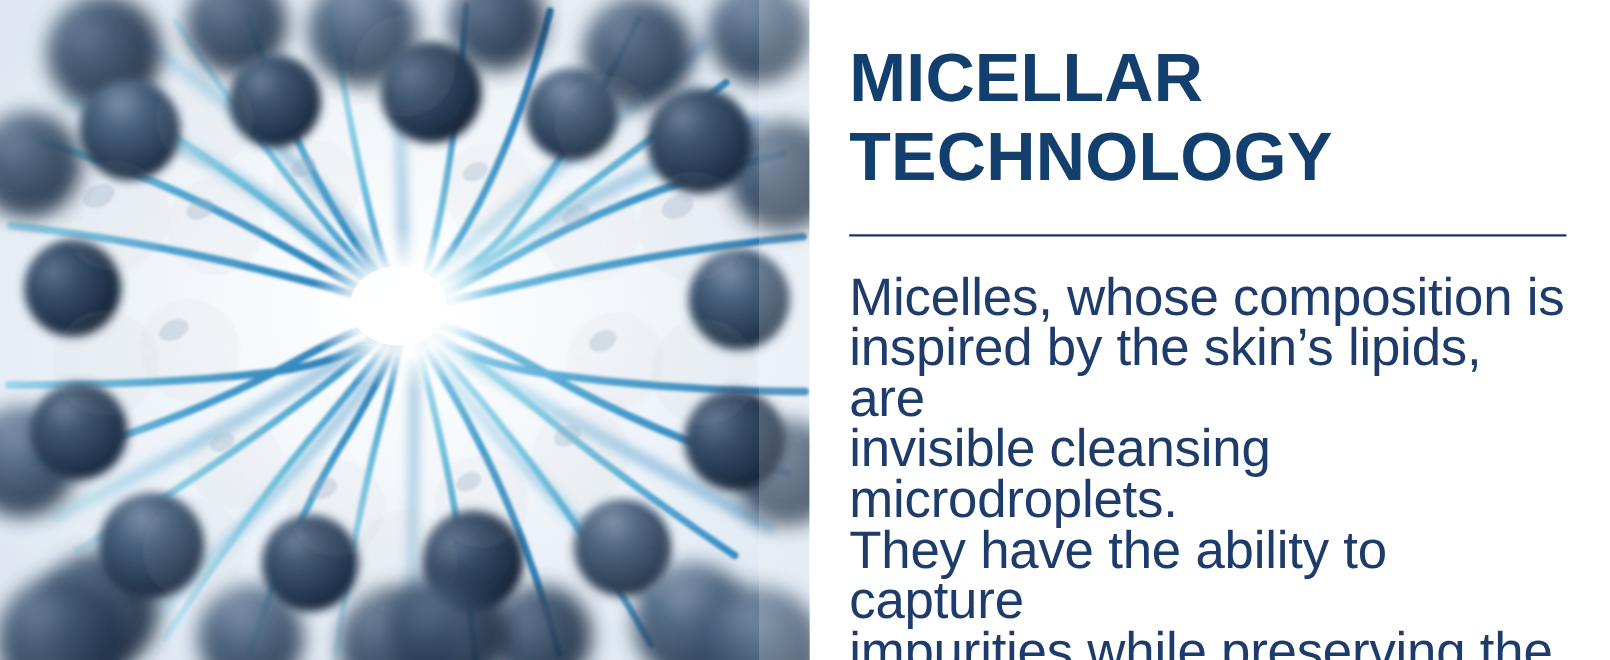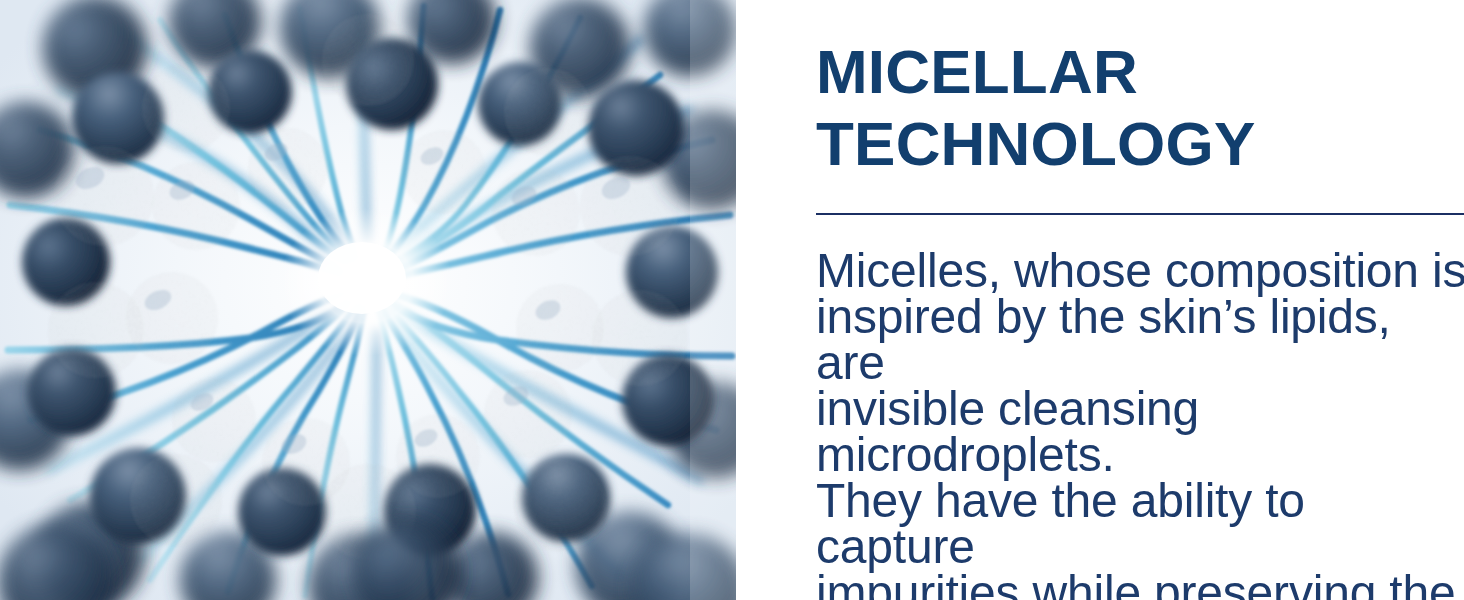--- a/index.html
+++ b/index.html
@@ -11,21 +11,20 @@
     font-family: "Liberation Sans", sans-serif;
     overflow: hidden;
   }
 
   .banner {
     position: relative;
     width: 1464px;
     height: 600px;
     display: flex;
     background: #ffffff;
-    gap: 44px;
   }
 
   
   .visual-panel {
     position: relative;
     width: 736px;
     height: 600px;
     flex: 0 0 736px;
     overflow: hidden;
     background: #e9eff6;

